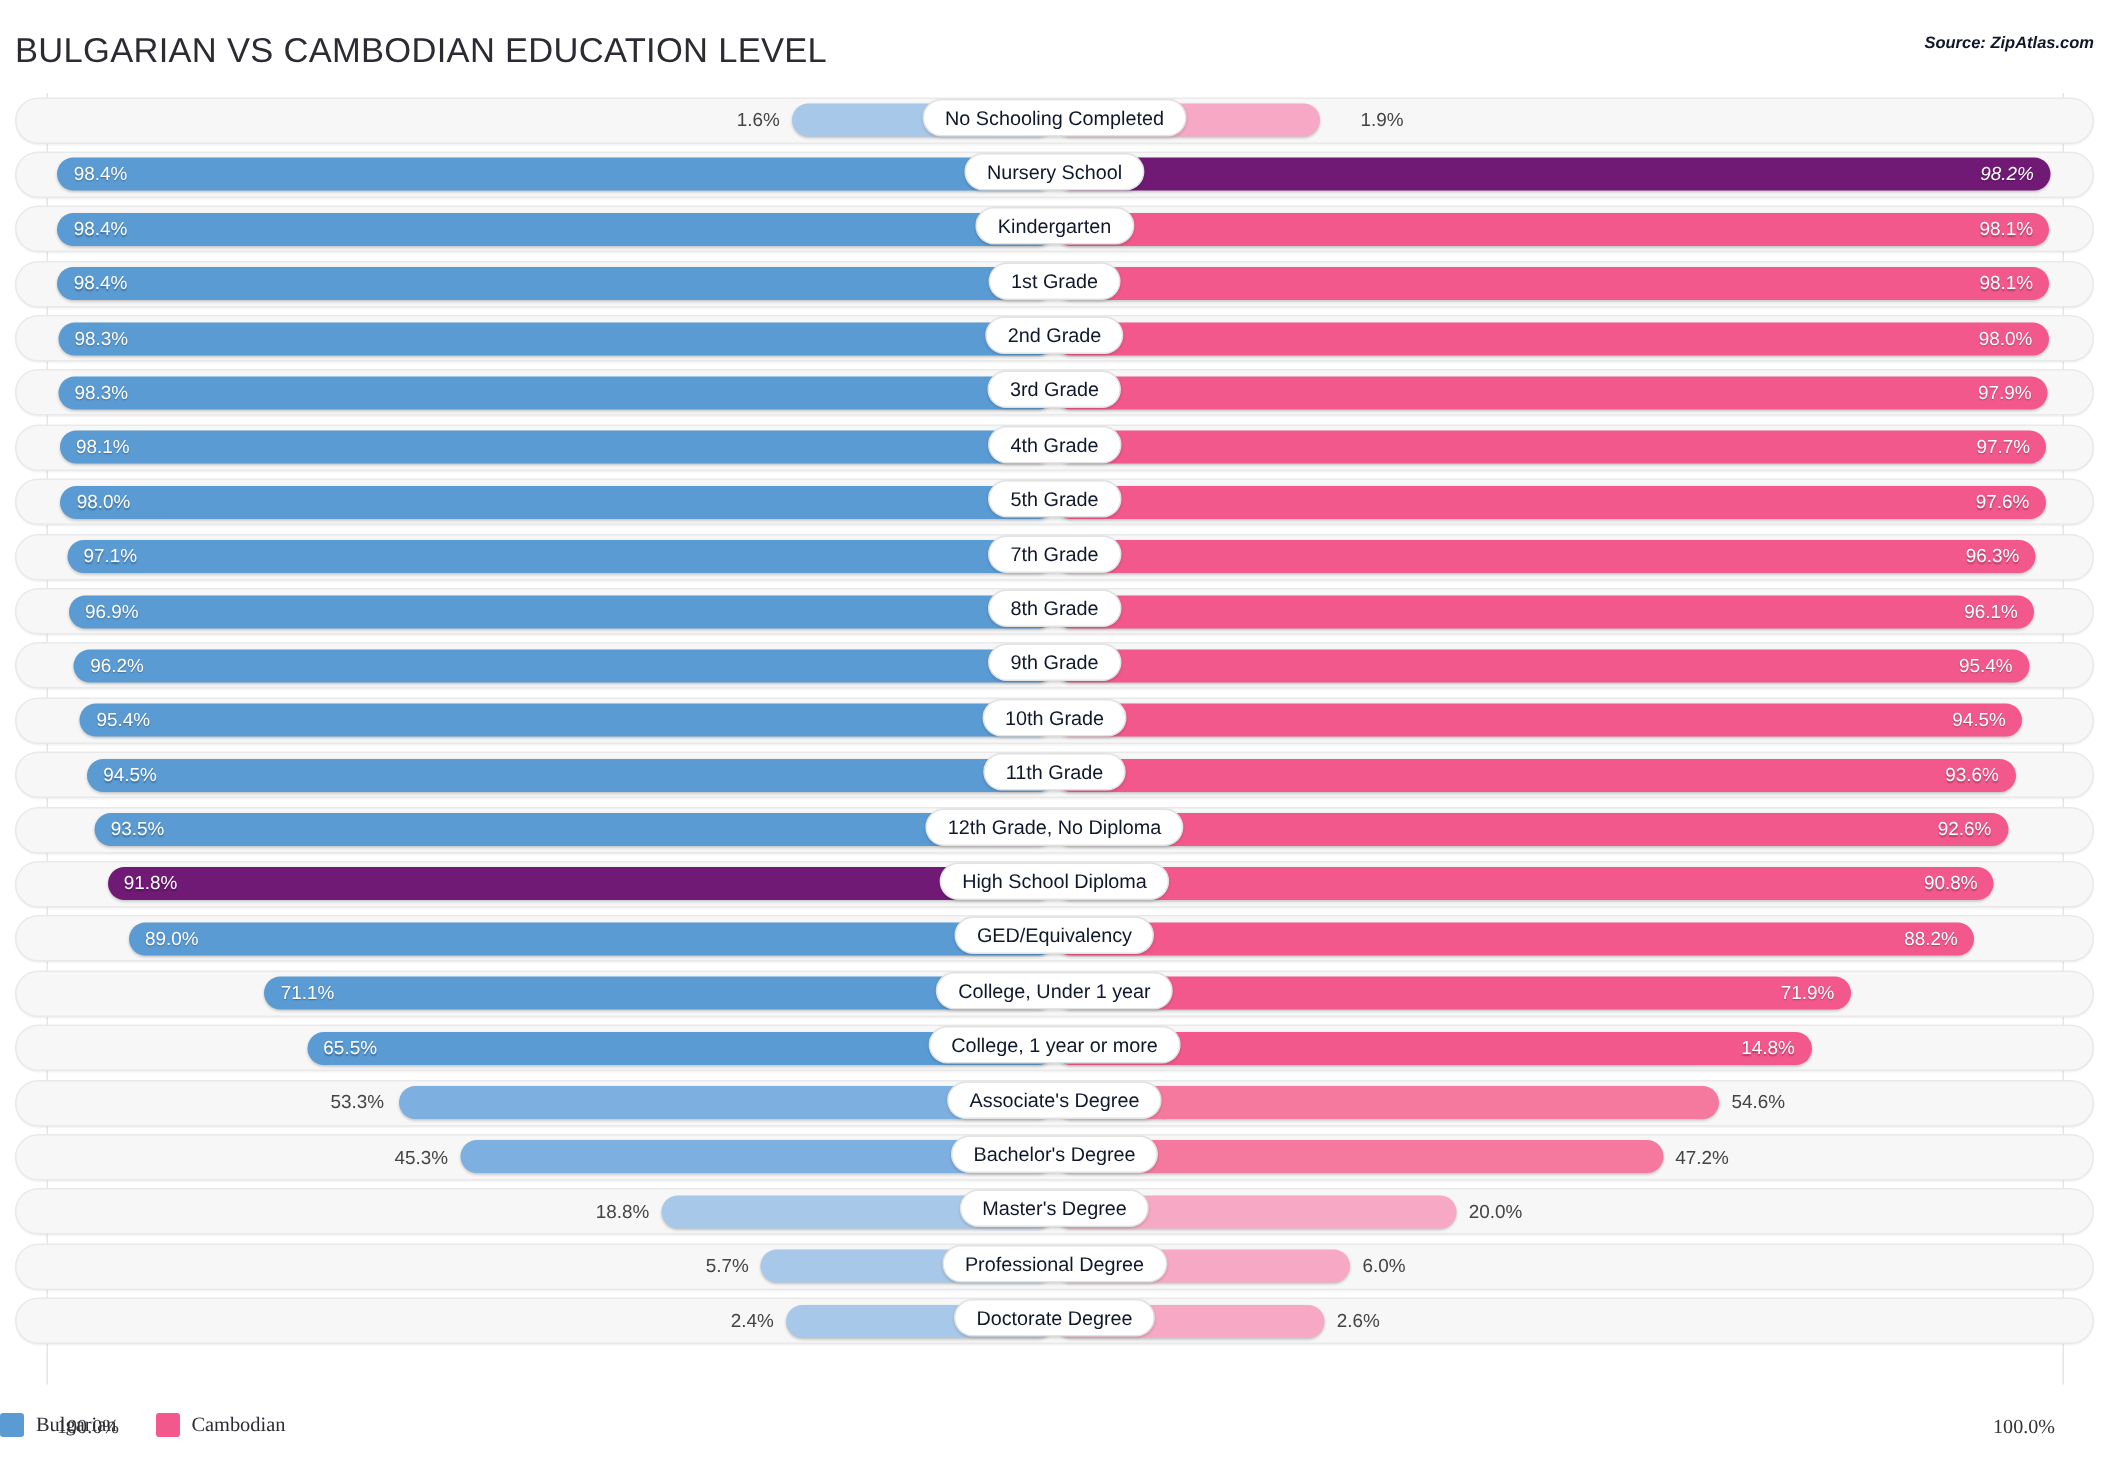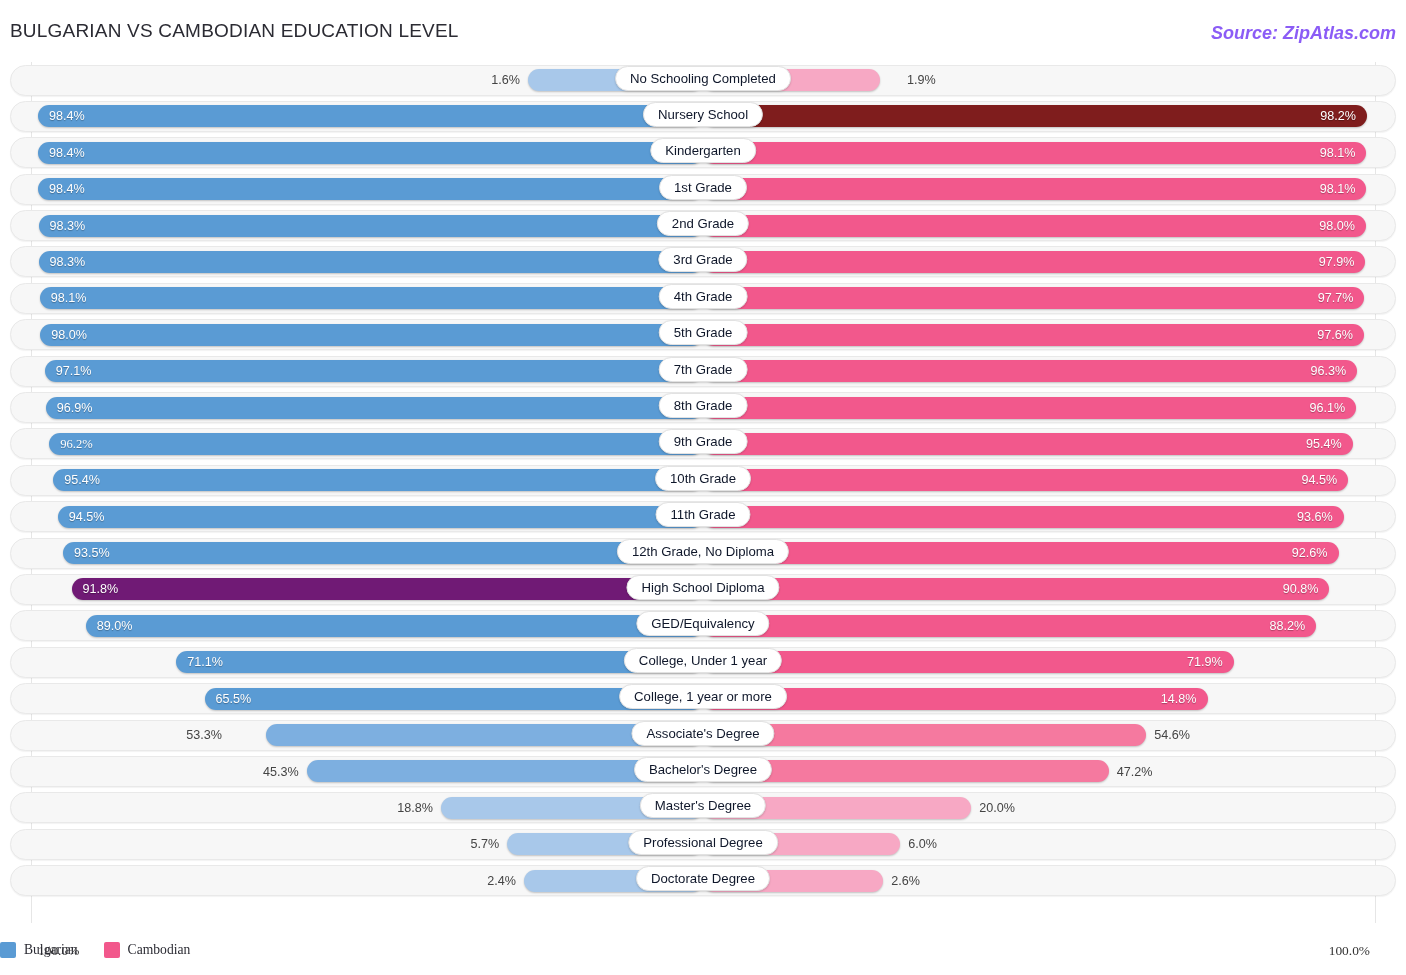--- a/index.html
+++ b/index.html
@@ -17,29 +17,29 @@
     background: #ffffff;
   }
 
   
   #header {
     position: absolute; left: 0; top: 0;
     width: 1406px; height: 58px;
   }
   #chart-title {
     position: absolute; left: 10px; top: 20px;
-    font-size: 19px; font-weight: 400;
+    font-size: 23px; font-weight: 400;
     letter-spacing: 0.2px;
     color: #2b2b33;
     white-space: nowrap;
   }
   #source-note {
     position: absolute; right: 10px; top: 23px;
-    font-size: 18px; font-style: italic; font-weight: bold;
-    color: #8b5cf6;
+    font-size: 11px; font-style: italic; font-weight: bold;
+    color: #0f172a;
     white-space: nowrap;
   }
 
   
   #plot {
     position: absolute;
     left: 0; top: 62px;
     width: 1406px; height: 875px;
   }
   .gridline {
@@ -159,21 +159,21 @@
           <div class="bar bar-right" style="width: 176.614px; background: rgb(247, 168, 196);"></div>
           <div class="val-out left" style="right: 886.096px;">1.6%</div>
           <div class="val-out right" style="left: 907px;">1.9%</div>
           <div class="pill">No Schooling Completed</div>
         </div>
         <div class="row">
           <div class="track"></div>
           <div class="bar bar-left" style="width: 664.904px; background: rgb(90, 155, 212);">
             <span class="bar-val inside">98.4%</span>
           </div>
-          <div class="bar bar-right" style="width: 663.892px; background: #7f1d1d;">
+          <div class="bar bar-right" style="width: 663.892px; background: #701a75; font-style: italic;">
             <span class="bar-val inside">98.2%</span>
           </div>
           <div class="pill">Nursery School</div>
         </div>
         <div class="row">
           <div class="track"></div>
           <div class="bar bar-left" style="width: 664.904px; background: rgb(90, 155, 212);">
             <span class="bar-val inside">98.4%</span>
           </div>
           <div class="bar bar-right" style="width: 663.386px; background: rgb(242, 88, 140);">
@@ -246,21 +246,21 @@
           <div class="bar bar-left" style="width: 657.314px; background: rgb(90, 155, 212);">
             <span class="bar-val inside">96.9%</span>
           </div>
           <div class="bar bar-right" style="width: 653.266px; background: rgb(242, 88, 140);">
             <span class="bar-val inside">96.1%</span>
           </div>
           <div class="pill">8th Grade</div>
         </div>
         <div class="row">
           <div class="track"></div>
-          <div class="bar bar-left" style="width: 653.772px; background: rgb(90, 155, 212); font-family: Liberation Serif, serif;">
+          <div class="bar bar-left" style="width: 653.772px; background: rgb(90, 155, 212);">
             <span class="bar-val inside">96.2%</span>
           </div>
           <div class="bar bar-right" style="width: 649.724px; background: rgb(242, 88, 140);">
             <span class="bar-val inside">95.4%</span>
           </div>
           <div class="pill">9th Grade</div>
         </div>
         <div class="row">
           <div class="track"></div>
           <div class="bar bar-left" style="width: 649.724px; background: rgb(90, 155, 212);">
@@ -328,21 +328,21 @@
           </div>
           <div class="bar bar-right" style="width: 504.502px; background: rgb(242, 88, 140);">
             <span class="bar-val inside">14.8%</span>
           </div>
           <div class="pill">College, 1 year or more</div>
         </div>
         <div class="row">
           <div class="track"></div>
           <div class="bar bar-left" style="width: 436.698px; background: rgb(125, 175, 224);"></div>
           <div class="bar bar-right" style="width: 443.276px; background: rgb(245, 121, 159);"></div>
-          <div class="val-out left" style="right: 1184px;">53.3%</div>
+          <div class="val-out left" style="right: 1150px;">53.3%</div>
           <div class="val-out right" style="left: 1154.28px;">54.6%</div>
           <div class="pill">Associate's Degree</div>
         </div>
         <div class="row">
           <div class="track"></div>
           <div class="bar bar-left" style="width: 396.218px; background: rgb(125, 175, 224);"></div>
           <div class="bar bar-right" style="width: 405.832px; background: rgb(245, 121, 159);"></div>
           <div class="val-out left" style="right: 1107.22px;">45.3%</div>
           <div class="val-out right" style="left: 1116.83px;">47.2%</div>
           <div class="pill">Bachelor's Degree</div>

